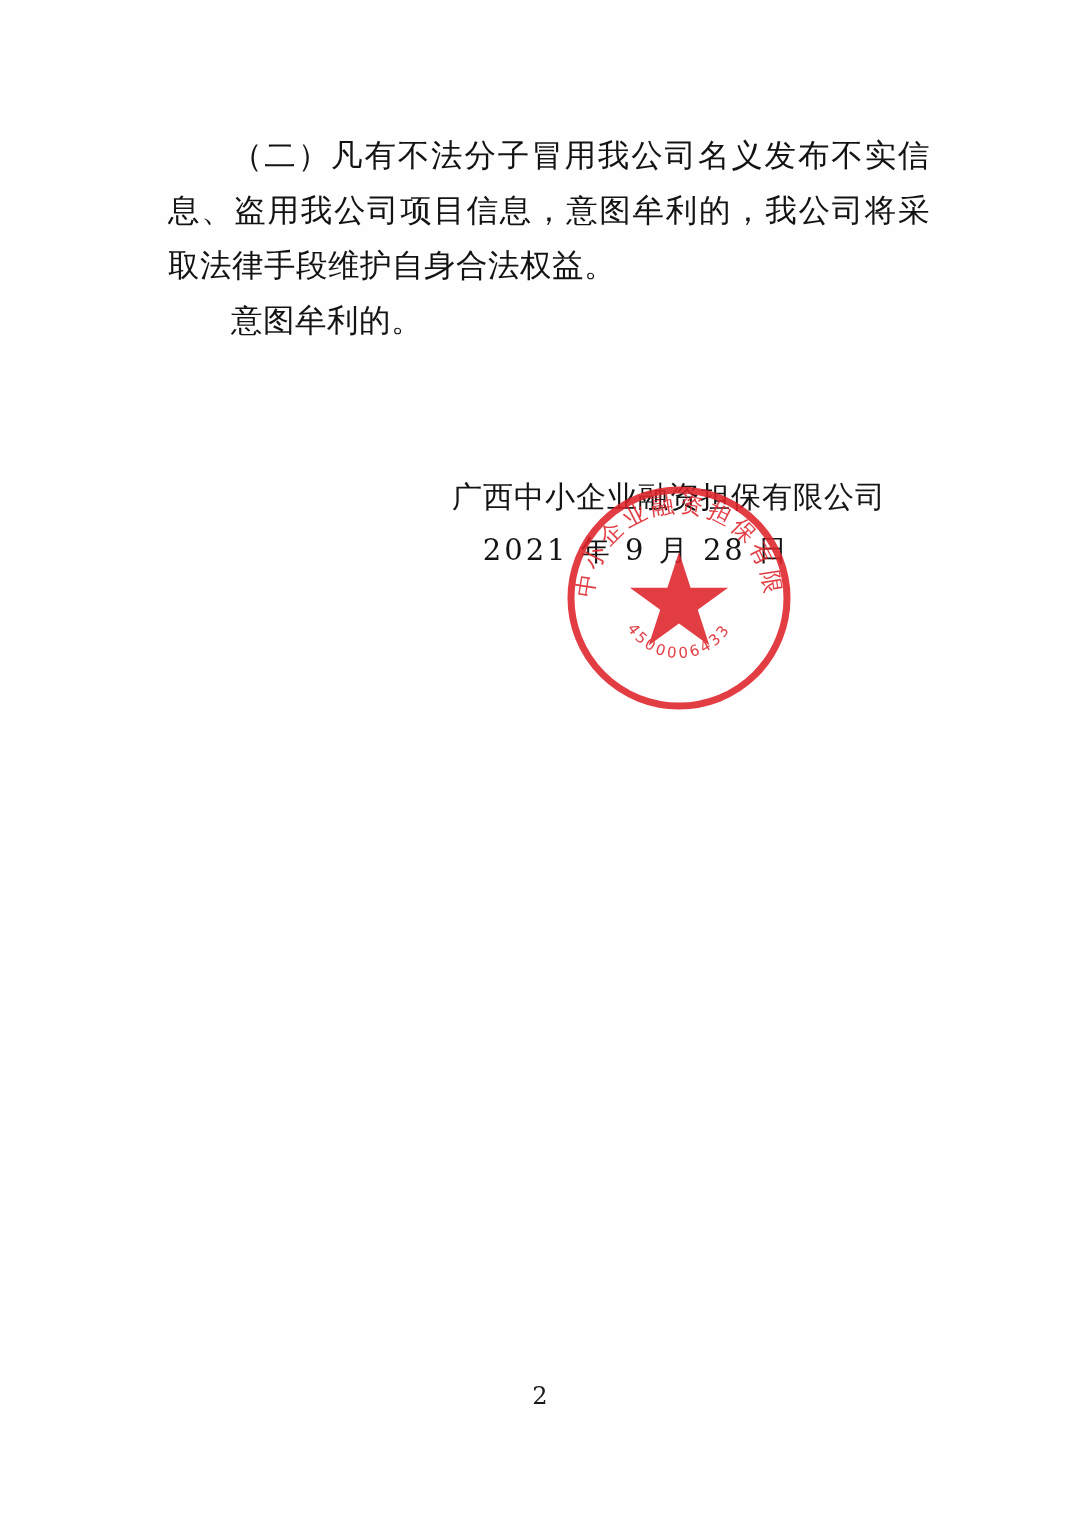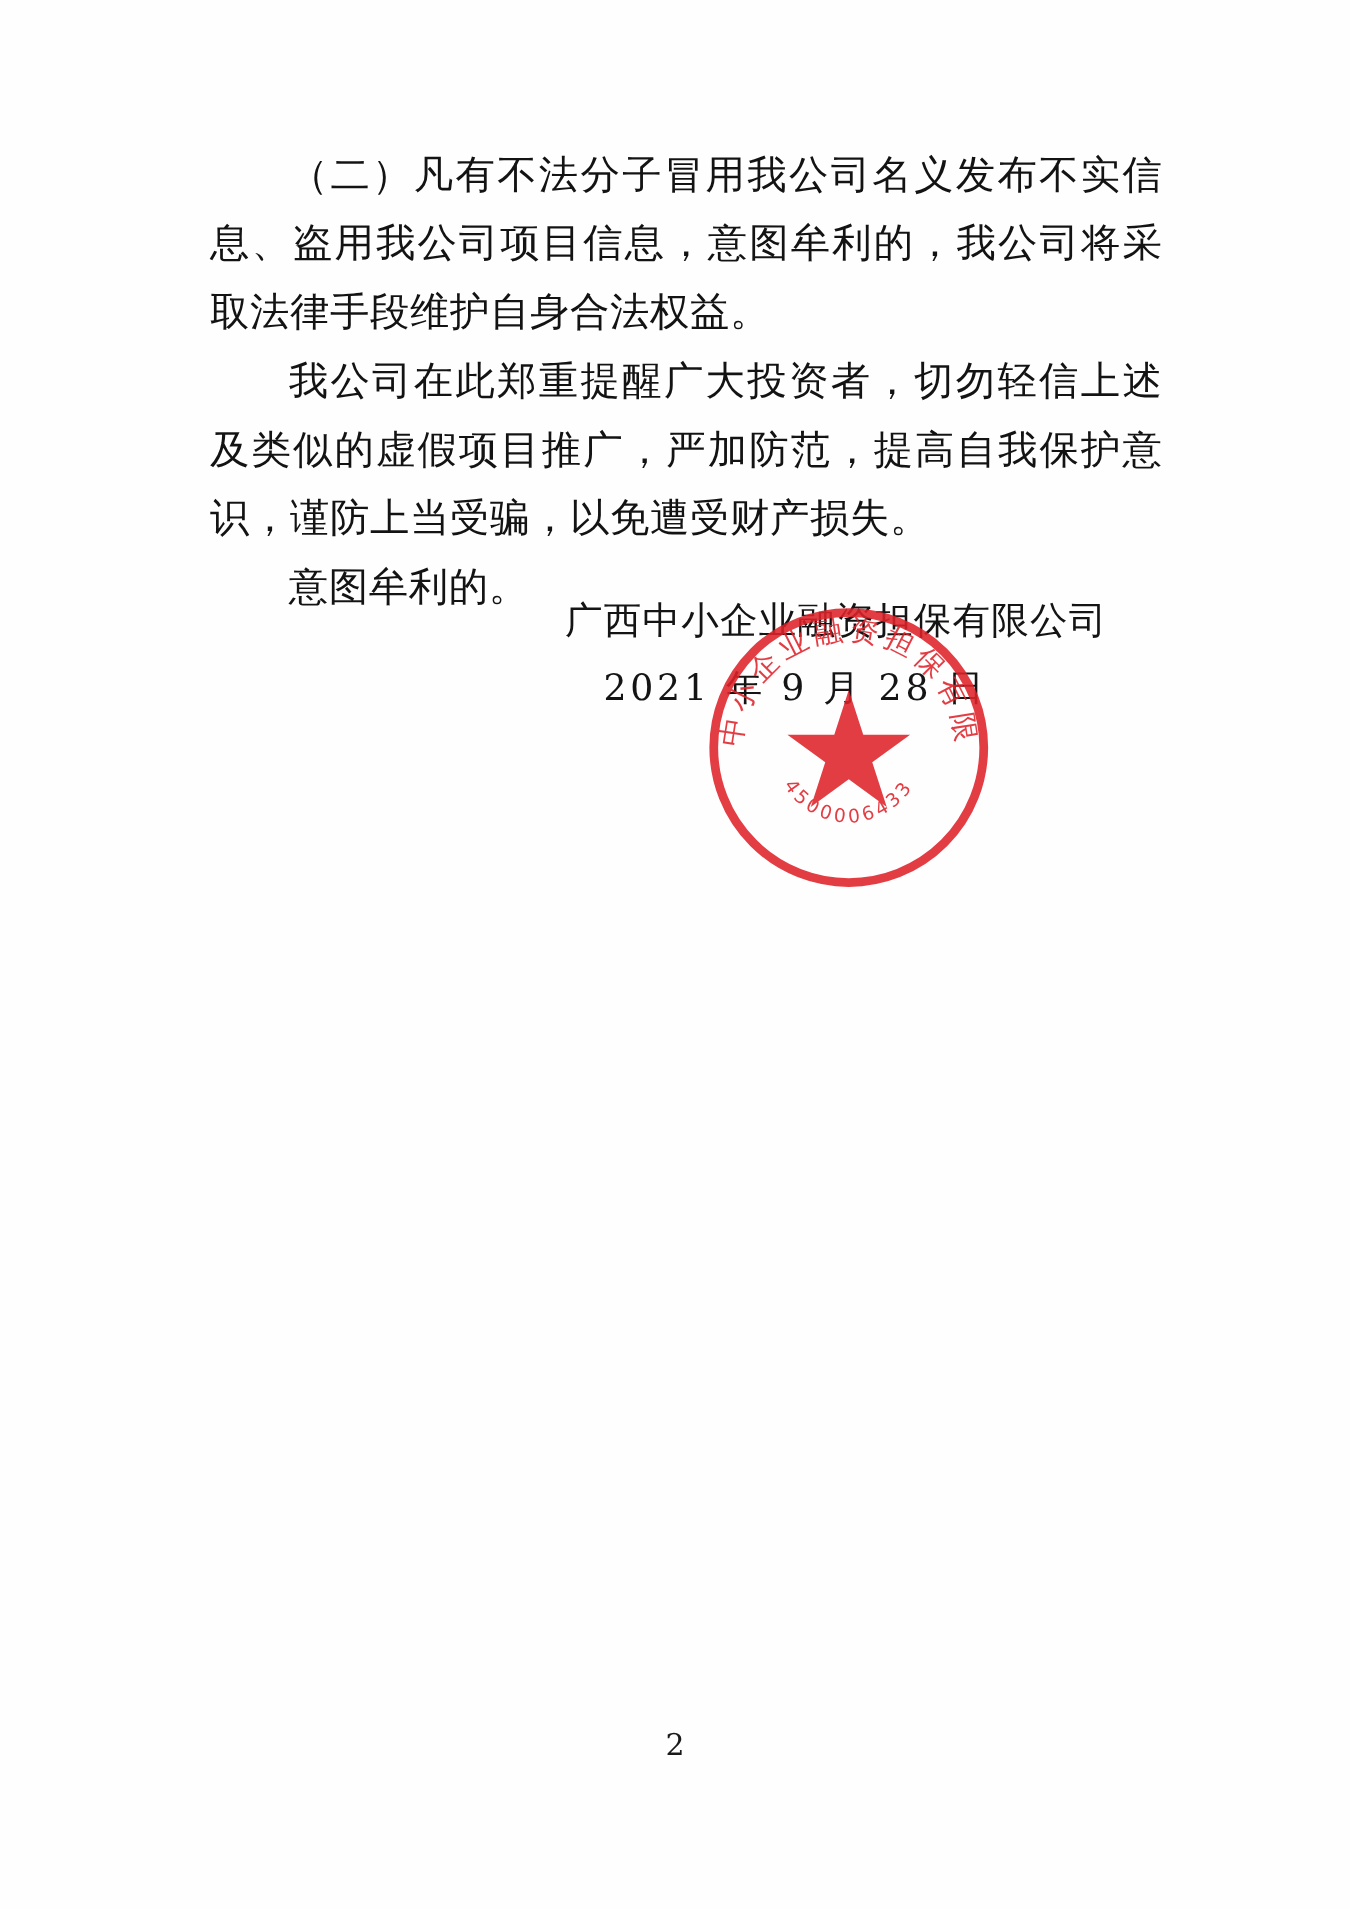--- a/index.html
+++ b/index.html
@@ -18,21 +18,21 @@
 
   .page {
     position: absolute;
     inset: 0;
     background: #fefefe;
   }
 
   .content {
     position: absolute;
     left: 168px;
-    top: 113px;
+    top: 128px;
     width: 762px;
   }
 
   .para {
     font-size: 31.5px;
     line-height: 55px;
     letter-spacing: 0.5px;
     text-align: justify;
     text-justify: inter-ideograph;
     margin: 0 0 0 0;
@@ -92,21 +92,20 @@
     font-family: "DejaVu Serif", "Liberation Serif", serif;
   }
 </style>
 </head>
 <body>
 
 <div class="page">
 
   <div class="content">
     <p class="para indent">（二）凡有不法分子冒用我公司名义发布不实信息、盗用我公司项目信息，意图牟利的，我公司将采取法律手段维护自身合法权益。</p>
-    <p class="para indent">我公司在此郑重提醒广大投资者，切勿轻信上述及类似的虚假项目推广，严加防范，提高自我保护意识，谨防上当受骗，以免遭受财产损失。</p>
     <p class="para indent">意图牟利的。</p>
   </div>
 
   <div class="signature-block">
     <div class="sig-line">广西中小企业融资担保有限公司</div>
     <div class="sig-date">2021 年 9 月 28 日</div>
   </div>
 
   <div class="seal">
     <svg viewBox="0 0 232 232" xmlns="http://www.w3.org/2000/svg">

